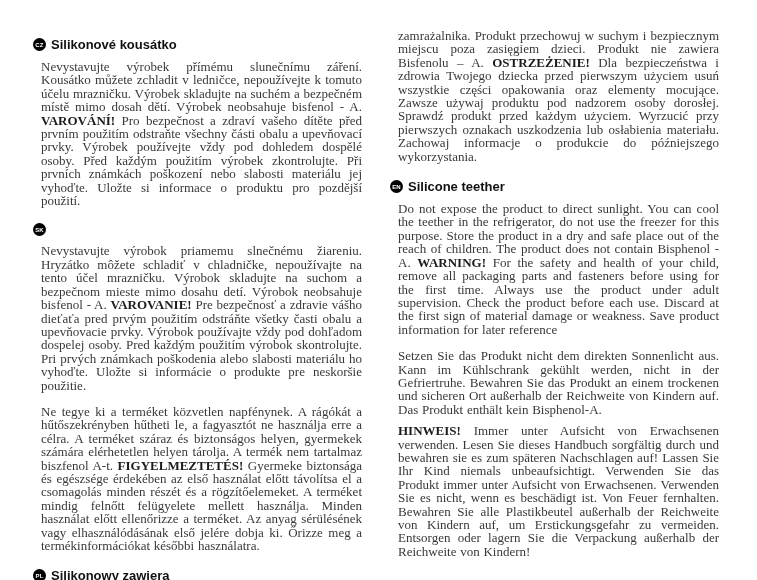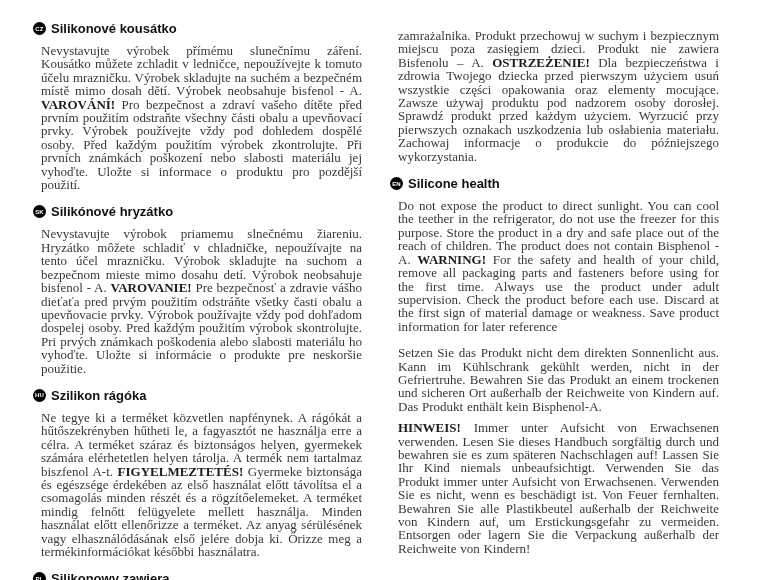--- a/index.html
+++ b/index.html
@@ -31,21 +31,21 @@
   .section {
     margin: 0 0 13px 0;
   }
   .section:last-child {
     margin-bottom: 0;
   }
   .section-header {
     display: flex;
     align-items: center;
     gap: 5px;
-    margin: 0 0 3px 0;
+    margin: 16px 0 3px 0;
     font-size: 13px;
     line-height: 15px;
     font-weight: bold;
     color: #111111;
   }
   .badge {
     flex: 0 0 auto;
     width: 13px;
     height: 13px;
     border-radius: 50%;
@@ -81,47 +81,42 @@
       <section class="section">
         <h2 class="section-header">
           <span class="badge" style="background: rgb(0, 0, 0); color: rgb(255, 255, 255);">CZ</span>
           <span class="section-title">Silikonové kousátko</span>
         </h2>
         <p class="para"><span class="">Nevystavujte výrobek přímému slunečnímu záření. Kousátko můžete zchladit v ledničce, nepoužívejte k tomuto účelu mrazničku. Výrobek skladujte na suchém a bezpečném místě mimo dosah dětí. Výrobek neobsahuje bisfenol - A. </span><span class="bold">VAROVÁNÍ!</span><span class=""> Pro bezpečnost a zdraví vašeho dítěte před prvním použitím odstraňte všechny části obalu a upevňovací prvky. Výrobek používejte vždy pod dohledem dospělé osoby. Před každým použitím výrobek zkontrolujte. Při prvních známkách poškození nebo slabosti materiálu jej vyhoďte. Uložte si informace o produktu pro pozdější použití.</span></p>
       </section>
       <section class="section">
         <h2 class="section-header">
           <span class="badge" style="background: rgb(0, 0, 0); color: rgb(255, 255, 255);">SK</span>
-          <span class="section-title">Silikónové hryzátko</span>
         </h2>
         <p class="para"><span class="">Nevystavujte výrobok priamemu slnečnému žiareniu. Hryzátko môžete schladiť v chladničke, nepoužívajte na tento účel mrazničku. Výrobok skladujte na suchom a bezpečnom mieste mimo dosahu detí. Výrobok neobsahuje bisfenol - A. </span><span class="bold">VAROVANIE!</span><span class=""> Pre bezpečnosť a zdravie vášho dieťaťa pred prvým použitím odstráňte všetky časti obalu a upevňovacie prvky. Výrobok používajte vždy pod dohľadom dospelej osoby. Pred každým použitím výrobok skontrolujte. Pri prvých známkach poškodenia alebo slabosti materiálu ho vyhoďte. Uložte si informácie o produkte pre neskoršie použitie.</span></p>
       </section>
       <section class="section">
-        <h2 class="section-header">
-          <span class="badge" style="background: rgb(0, 0, 0); color: rgb(255, 255, 255);">HU</span>
-          <span class="section-title">Szilikon rágóka</span>
-        </h2>
         <p class="para"><span class="">Ne tegye ki a terméket közvetlen napfénynek. A rágókát a hűtőszekrényben hűtheti le, a fagyasztót ne használja erre a célra. A terméket száraz és biztonságos helyen, gyermekek számára elérhetetlen helyen tárolja. A termék nem tartalmaz biszfenol A-t. </span><span class="bold">FIGYELMEZTETÉS!</span><span class=""> Gyermeke biztonsága és egészsége érdekében az első használat előtt távolítsa el a csomagolás minden részét és a rögzítőelemeket. A terméket mindig felnőtt felügyelete mellett használja. Minden használat előtt ellenőrizze a terméket. Az anyag sérülésének vagy elhasználódásának első jelére dobja ki. Őrizze meg a termékinformációkat későbbi használatra.</span></p>
       </section>
       <section class="section">
         <h2 class="section-header">
           <span class="badge" style="background: rgb(0, 0, 0); color: rgb(255, 255, 255);">PL</span>
           <span class="section-title">Silikonowy zawiera</span>
         </h2>
         <p class="para"><span class="">Nie wystawiaj produktu na bezpośrednie światło słoneczne. Gryzak możesz schłodzić w lodówce, nie używaj w tym celu</span></p>
       </section>
     </div>
   <div class="column">
       <section class="section">
         <p class="para"><span class="">zamrażalnika. Produkt przechowuj w suchym i bezpiecznym miejscu poza zasięgiem dzieci. Produkt nie zawiera Bisfenolu – A. </span><span class="bold">OSTRZEŻENIE!</span><span class=""> Dla bezpieczeństwa i zdrowia Twojego dziecka przed pierwszym użyciem usuń wszystkie części opakowania oraz elementy mocujące. Zawsze używaj produktu pod nadzorem osoby dorosłej. Sprawdź produkt przed każdym użyciem. Wyrzucić przy pierwszych oznakach uszkodzenia lub osłabienia materiału. Zachowaj informacje o produkcie do późniejszego wykorzystania.</span></p>
       </section>
       <section class="section">
         <h2 class="section-header">
           <span class="badge" style="background: rgb(0, 0, 0); color: rgb(255, 255, 255);">EN</span>
-          <span class="section-title">Silicone health</span>
+          <span class="section-title">Silicone teether</span>
         </h2>
         <p class="para"><span class="">Do not expose the product to direct sunlight. You can cool the teether in the refrigerator, do not use the freezer for this purpose. Store the product in a dry and safe place out of the reach of children. The product does not contain Bisphenol - A. </span><span class="bold">WARNING!</span><span class=""> For the safety and health of your child, remove all packaging parts and fasteners before using for the first time. Always use the product under adult supervision. Check the product before each use. Discard at the first sign of material damage or weakness. Save product information for later reference</span></p>
       </section>
       <section class="section">
         <p class="para"><span class="">Setzen Sie das Produkt nicht dem direkten Sonnenlicht aus. Kann im Kühlschrank gekühlt werden, nicht in der Gefriertruhe. Bewahren Sie das Produkt an einem trockenen und sicheren Ort außerhalb der Reichweite von Kindern auf. Das Produkt enthält kein Bisphenol-A.</span></p>
         <p class="para"><span class="bold">HINWEIS!</span><span class=""> Immer unter Aufsicht von Erwachsenen verwenden. Lesen Sie dieses Handbuch sorgfältig durch und bewahren sie es zum späteren Nachschlagen auf! Lassen Sie Ihr Kind niemals unbeaufsichtigt. Verwenden Sie das Produkt immer unter Aufsicht von Erwachsenen. Verwenden Sie es nicht, wenn es beschädigt ist. Von Feuer fernhalten. Bewahren Sie alle Plastikbeutel außerhalb der Reichweite von Kindern auf, um Erstickungsgefahr zu vermeiden. Entsorgen oder lagern Sie die Verpackung außerhalb der Reichweite von Kindern!</span></p>
       </section>
     </div>
 </div>
 

